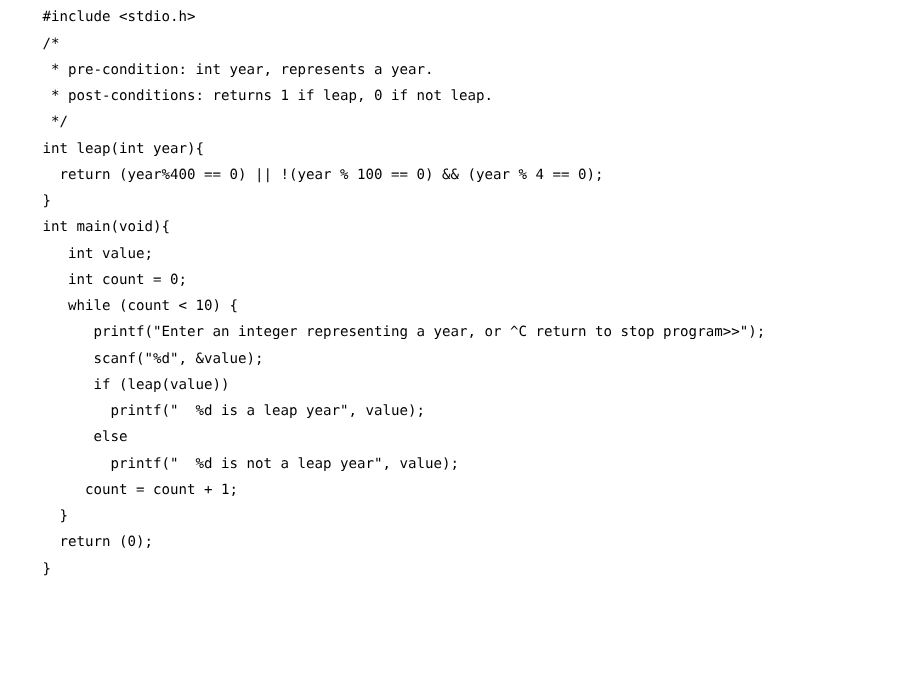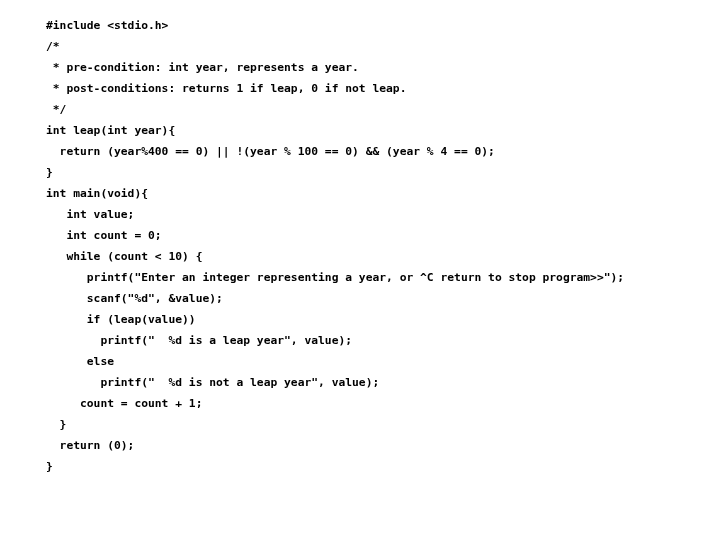--- a/index.html
+++ b/index.html
@@ -17,25 +17,25 @@
   #code-page {
     position: relative;
     width: 720px;
     height: 540px;
     background: #ffffff;
   }
   #code-listing {
     position: absolute;
     left: 34px;
     top: 3px;
-    margin: 12px;
+    margin: 0;
     padding: 0;
     font-family: "DejaVu Sans Mono", "Liberation Mono", monospace;
     font-size: 11.3px;
-    font-weight: bold;
+    font-weight: normal;
     line-height: 21px;
     color: #000000;
     letter-spacing: 0px;
     white-space: pre;
     -webkit-font-smoothing: none;
     font-smooth: never;
   }
   .code-line {
     display: block;
     height: 21px;

